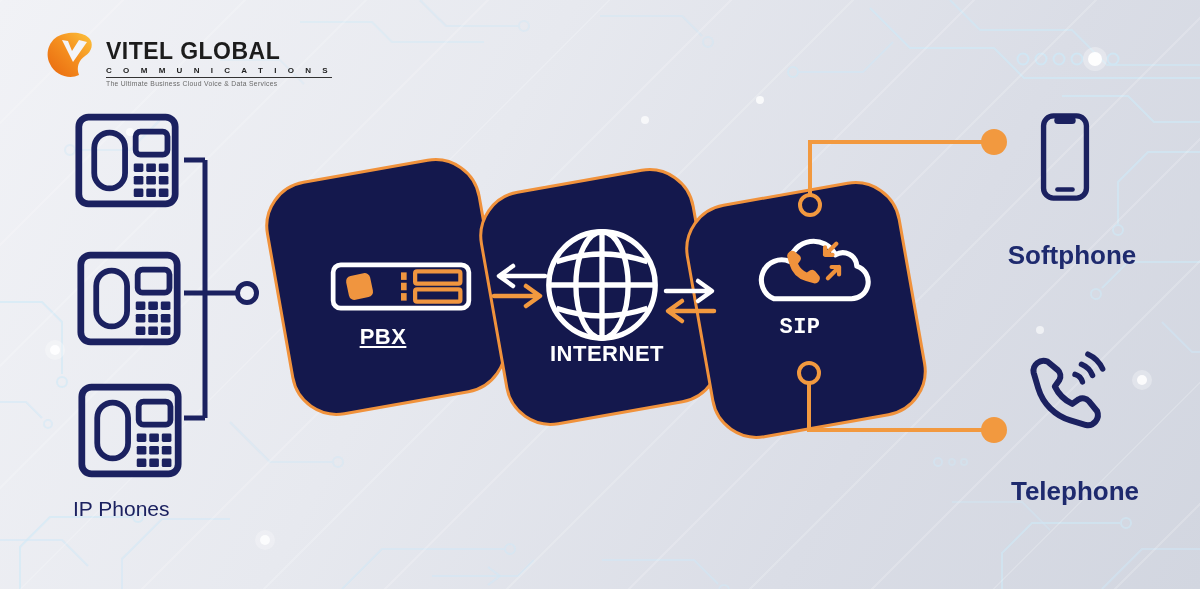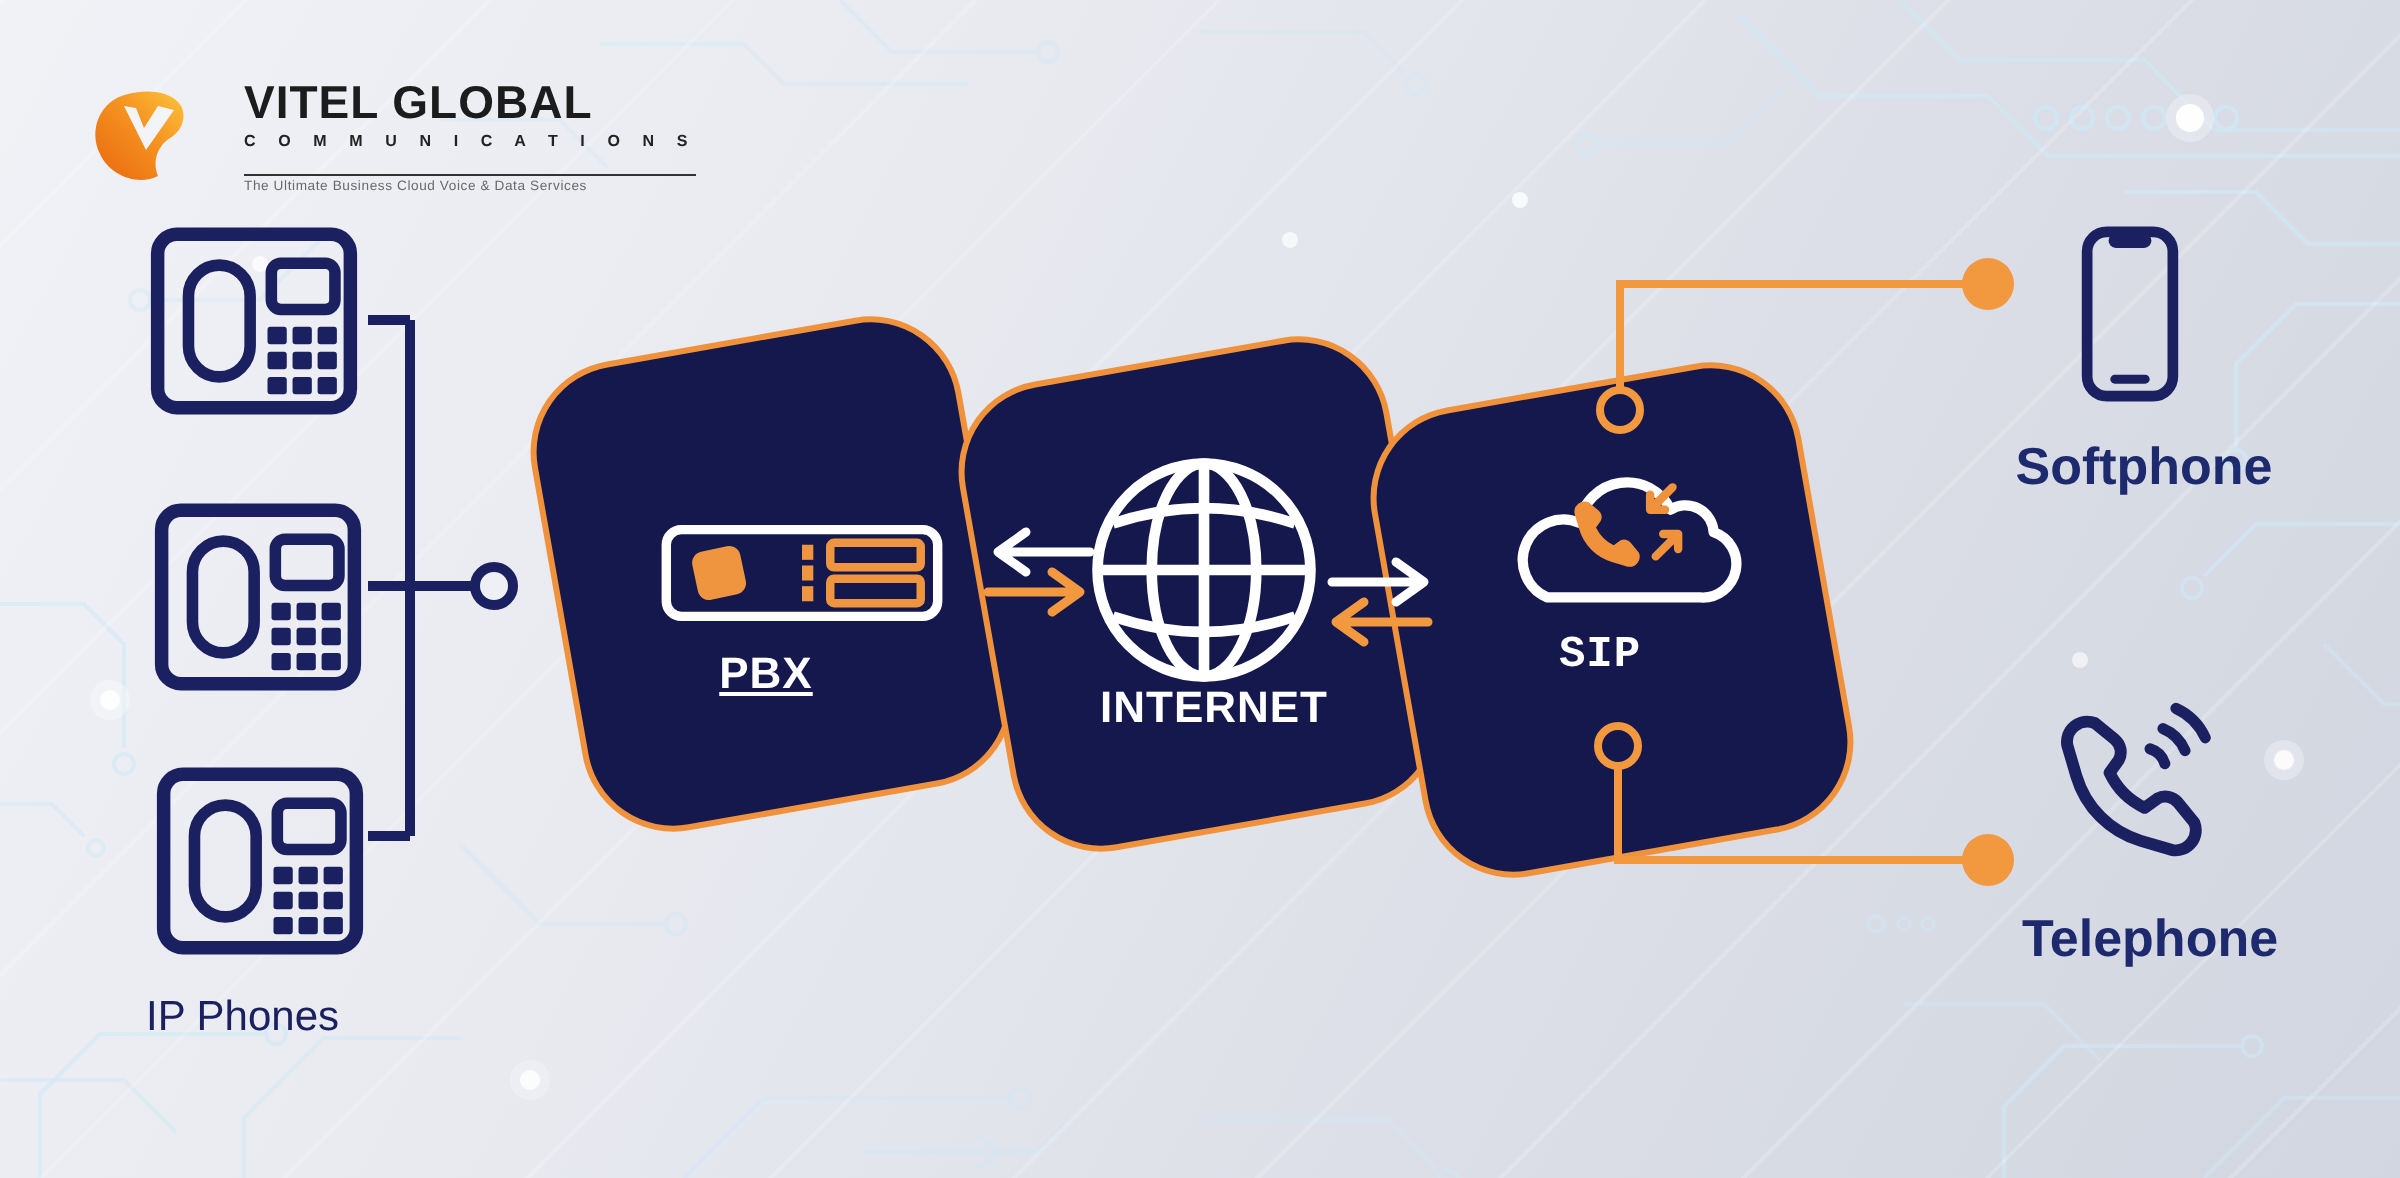--- a/index.html
+++ b/index.html
@@ -13,42 +13,42 @@
     background:repeating-linear-gradient(135deg,rgba(255,255,255,.18) 0 2px,transparent 2px 86px);
     z-index:0;
   }
   svg{display:block}
   .abs{position:absolute}
 
   
   #circuit{position:absolute;left:0;top:0;z-index:0;}
 
   
-  .logo{left:42px;top:30px;z-index:5;display:flex;align-items:flex-end;gap:22px;}
+  .logo{left:42px;top:30px;z-index:5;display:flex;align-items:flex-start;gap:6px;}
   .logo-text{padding-top:10px;}
   .brand-name{font-size:23px;font-weight:800;color:#1c1c1c;letter-spacing:.5px;line-height:1;}
   .brand-sub{font-size:8px;font-weight:700;color:#222;letter-spacing:4.55px;margin-top:3px;
-             border-bottom:1.5px solid #333;padding-bottom:12px;white-space:nowrap;}
+             border-bottom:1.5px solid #333;padding-bottom:2px;white-space:nowrap;}
   .brand-tag{font-size:6.8px;color:#6a6a6a;margin-top:2px;letter-spacing:.3px;white-space:nowrap;}
 
   
   .card{position:absolute;width:218px;height:238px;border-radius:46px;
         background:#14184d;border:3.5px solid #f0923c;box-sizing:border-box;}
   .card.pbx{left:277px;top:168px;transform:rotate(-10deg);z-index:1;}
   .card.internet{left:491px;top:178px;transform:rotate(-10deg);z-index:2;}
   .card.sip{left:697px;top:191px;transform:rotate(-10deg);z-index:3;}
 
   .card-label{position:absolute;z-index:4;color:#ffffff;font-weight:700;font-size:22px;
               letter-spacing:.5px;text-align:center;}
   .lbl-pbx{left:313px;top:324px;width:140px;text-decoration:underline;}
   .lbl-internet{left:507px;top:341px;width:200px;}
   .lbl-sip{left:750px;top:315px;width:100px;font-family:Liberation Mono, monospace;}
 
   .endpoint-label{position:absolute;z-index:5;color:#1e2a6e;font-weight:600;font-size:26px;
-                  text-align:center;width:160px;}
+                  text-align:center;width:160px;margin-top:22px;}
   .left-label{position:absolute;z-index:5;color:#1b2160;font-weight:400;font-size:21px;}
 
   #overlay{position:absolute;left:0;top:0;z-index:6;pointer-events:none;}
   .icon-layer{z-index:4;}
   .side-layer{z-index:5;}
 </style>
 </head>
 <body>
 
 <div class="stage">

